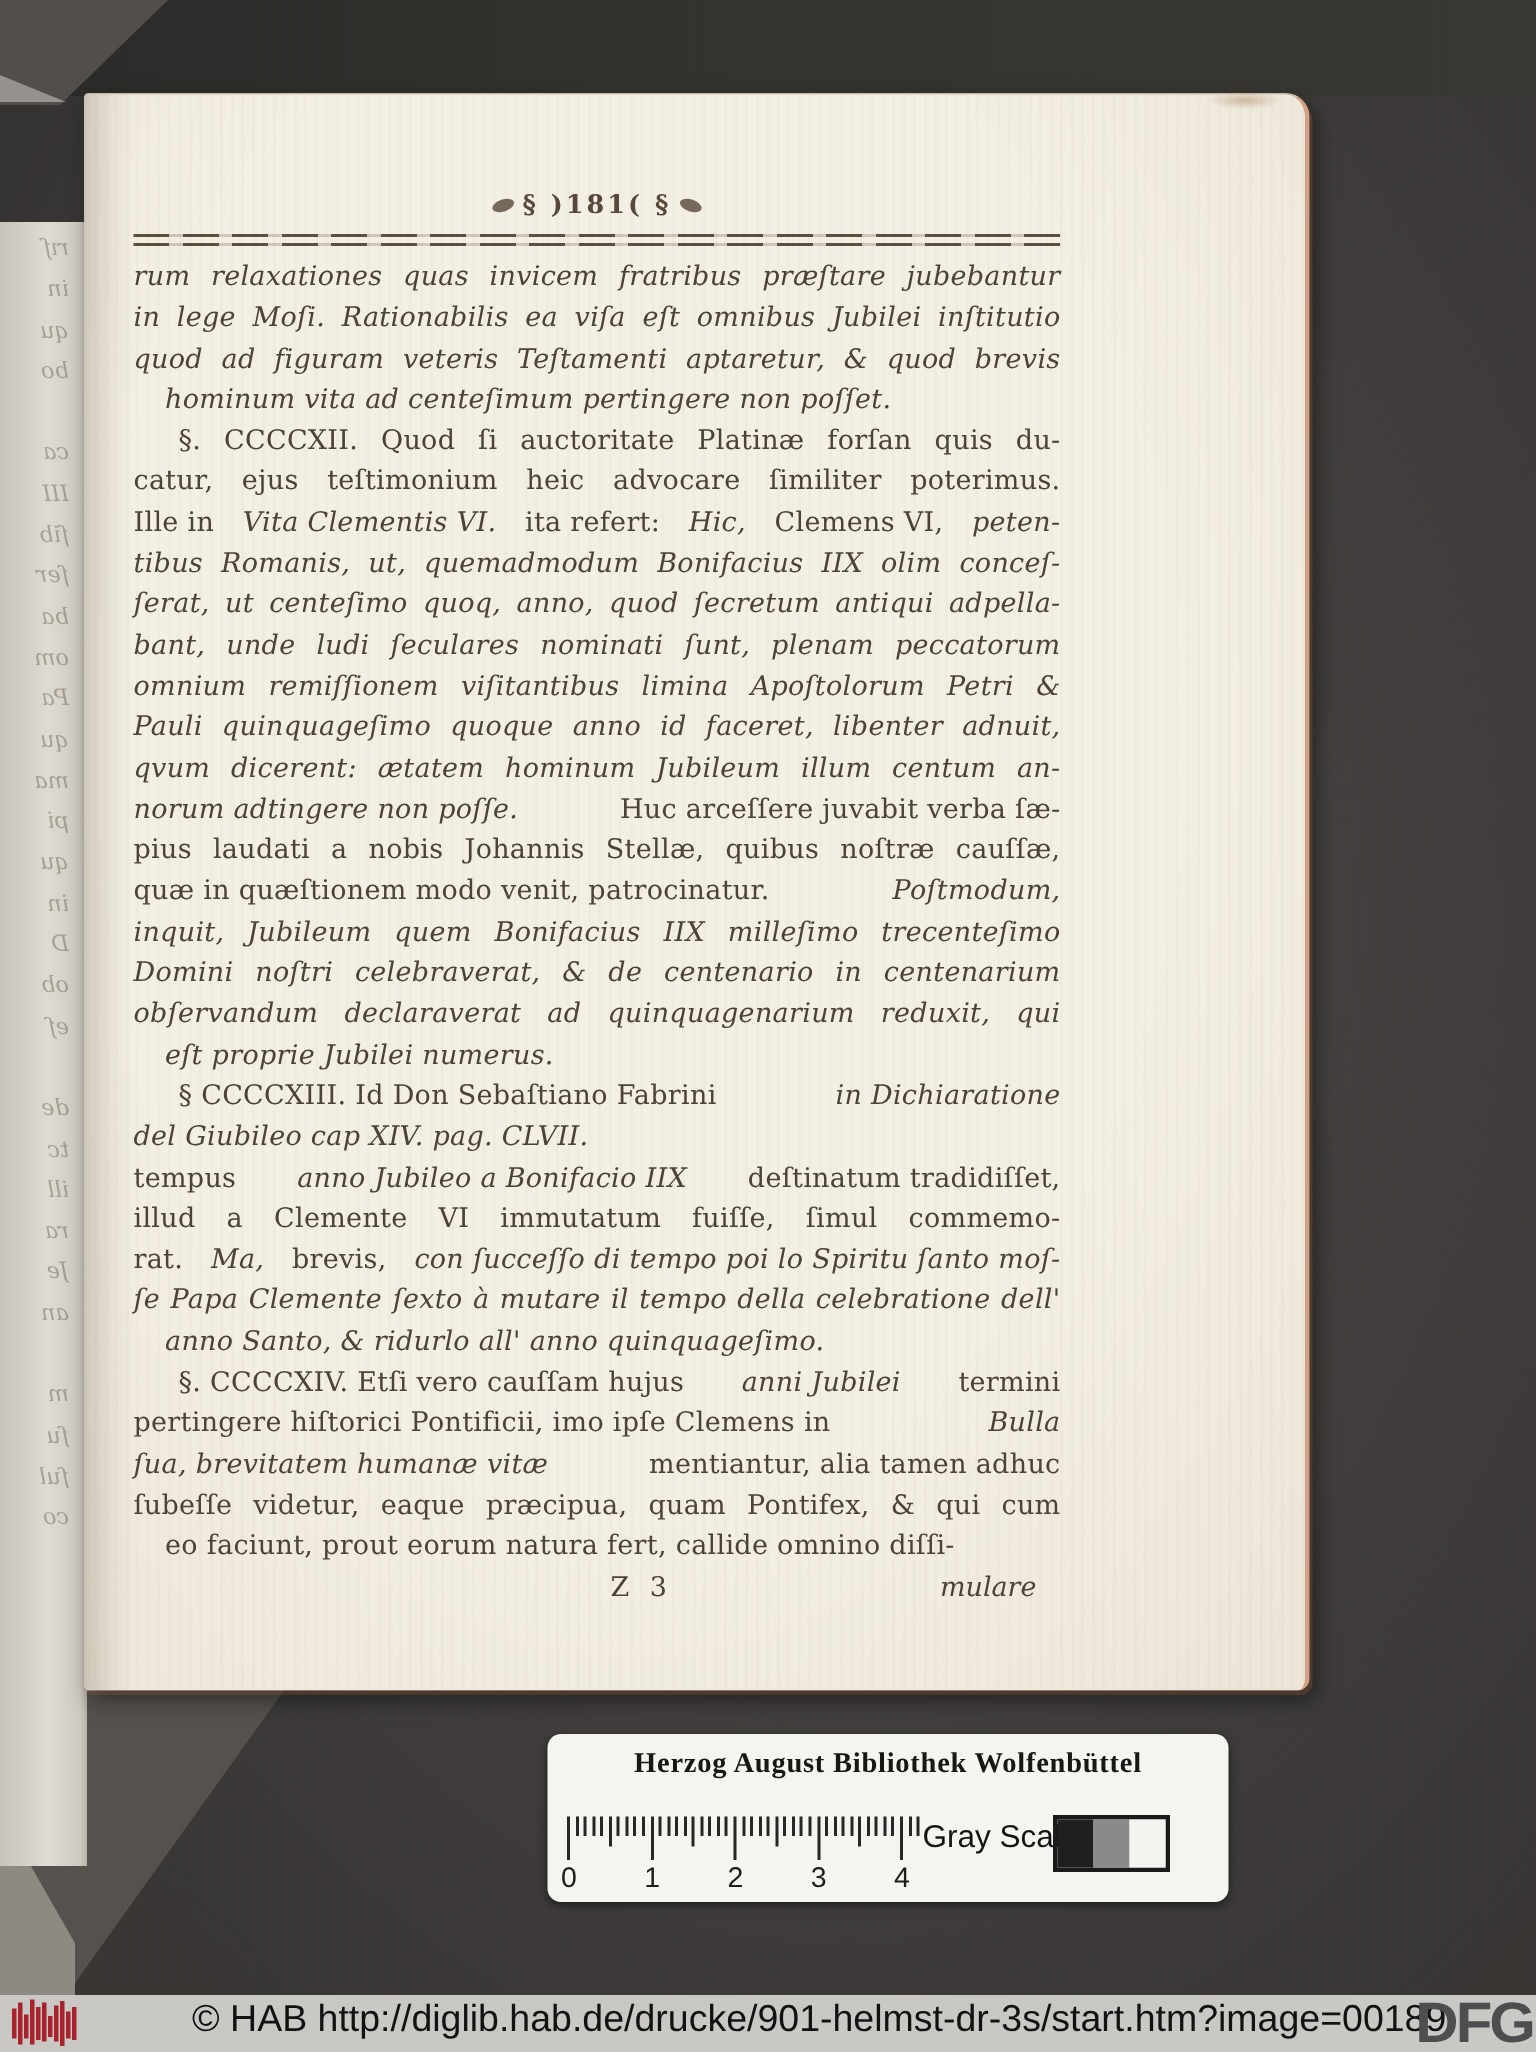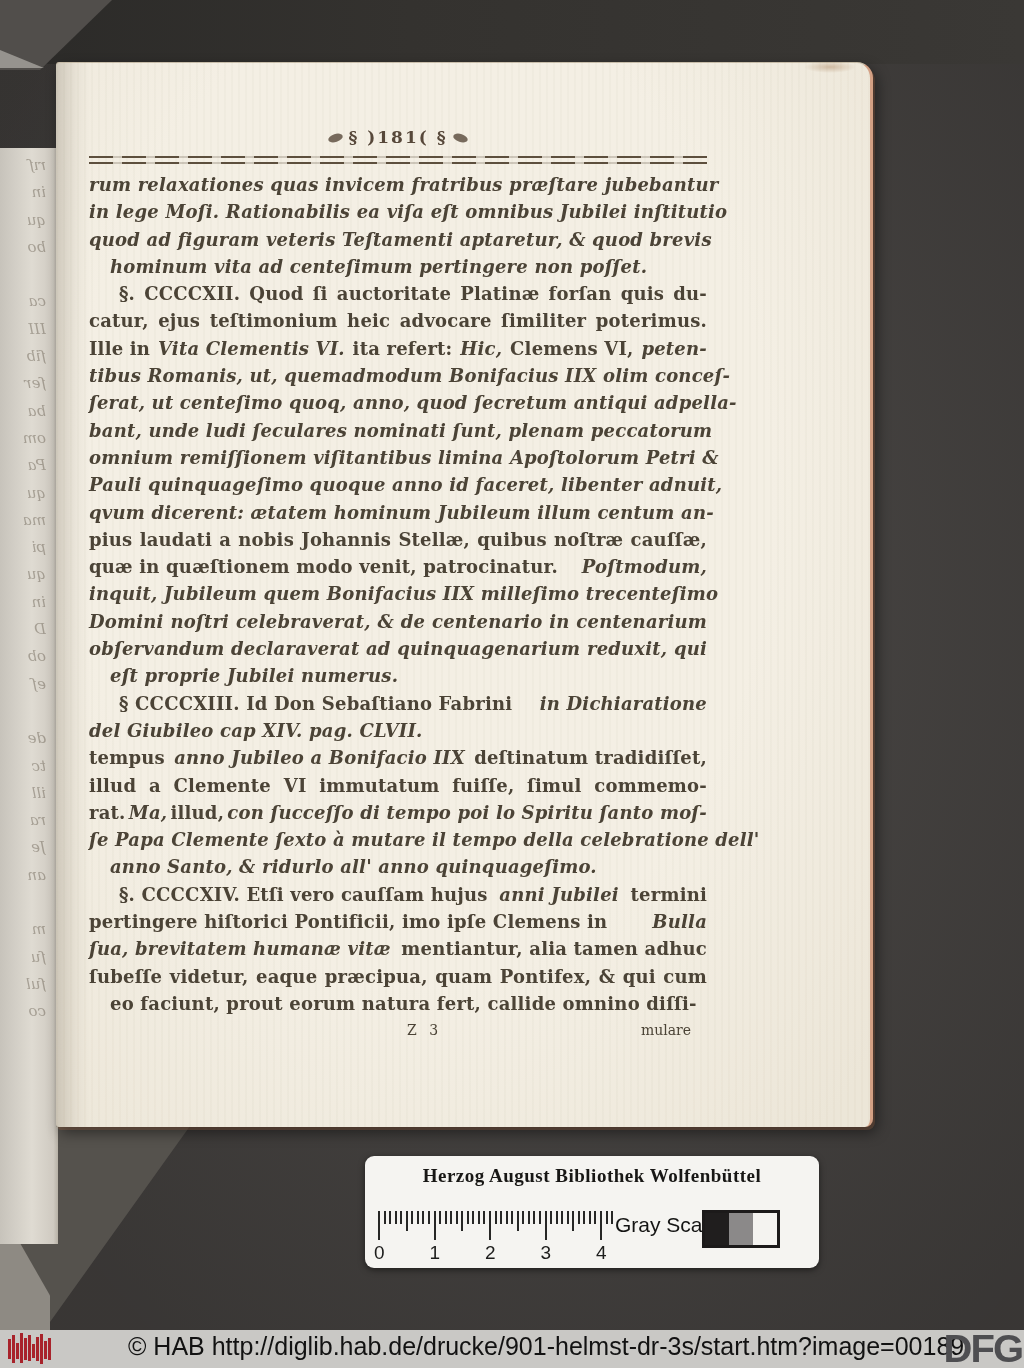--- a/index.html
+++ b/index.html
@@ -52,29 +52,29 @@
       letter-spacing:2px;font-weight:bold;}
   .fleuron{display:inline-block;width:15px;height:8px;background:#57483a;
       border-radius:50%;opacity:.8;margin:0 5px 2px 5px;vertical-align:middle;}
   .fleuron.l{transform:rotate(-18deg);}
   .fleuron.r{transform:rotate(18deg);}
   .rule{height:2px;margin-top:3px;
       background:repeating-linear-gradient(90deg,#5d4f3d 0 24px,rgba(93,79,61,0.25) 24px 33px);}
   .rule+.rule{margin-top:4px;}
   .lines{margin-top:7px;color:#4b4336;font-size:18px;letter-spacing:0.2px;}
   .ln{height:27.3px;line-height:27.3px;text-align:justify;text-align-last:justify;
-      overflow:visible;white-space:nowrap;display:flex;justify-content:space-between;font-weight:bold;}
+      overflow:visible;white-space:nowrap;display:flex;justify-content:space-between;}
   .ln > span{flex:0 1 auto;}
   .ln.one{display:block;} 
   .ln.end{text-align-last:left;display:block;margin-left:21px;}
   .ln.ind{padding-left:30px;}
   .it{font-style:italic;}
-  .sigline{position:relative;height:27.3px;line-height:27.3px;color:#4b4336;font-size:14px;}
+  .sigline{position:relative;height:27.3px;line-height:27.3px;color:#4b4336;font-size:18px;}
   .sig{position:absolute;left:318px;letter-spacing:4px;}
-  .catch{position:absolute;right:16px;text-align:right;}
+  .catch{position:absolute;right:16px;font-style:italic;text-align:right;}
 
   
   .card{position:absolute;left:365px;top:1156px;width:454px;height:112px;
       background:#f5f4f1;border-radius:9px;box-shadow:0 2px 6px rgba(0,0,0,0.5);}
   .card-title{margin-top:9px;text-align:center;font-family:"Liberation Serif",serif;
       font-weight:bold;font-size:19px;color:#181715;letter-spacing:0.5px;}
   .ticks{position:absolute;left:0;top:55px;width:100%;height:34px;}
   .tick{position:absolute;top:0;width:2px;background:#272726;}
   .num{position:absolute;top:86px;font-family:"Liberation Sans",sans-serif;
       font-size:19px;color:#1d1d1c;}
@@ -166,20 +166,24 @@
           <span class="it">Hic,</span>
           <span> Clemens VI, </span>
           <span class="it">peten-</span>
         </div>
         <div class="ln one"><span class="it">tibus Romanis, ut, quemadmodum Bonifacius IIX olim conceſ-</span></div>
         <div class="ln one"><span class="it">ſerat, ut centeſimo quoq, anno, quod ſecretum antiqui adpella-</span></div>
         <div class="ln one"><span class="it">bant, unde ludi ſeculares nominati ſunt, plenam peccatorum</span></div>
         <div class="ln one"><span class="it">omnium remiſſionem viſitantibus limina Apoſtolorum Petri &amp;</span></div>
         <div class="ln one"><span class="it">Pauli quinquageſimo quoque anno id faceret, libenter adnuit,</span></div>
         <div class="ln one"><span class="it">qvum dicerent: ætatem hominum Jubileum illum centum an-</span></div>
+        <div class="ln">
+          <span class="it">norum adtingere non poſſe.</span>
+          <span> Huc arceſſere juvabit verba ſæ-</span>
+        </div>
         <div class="ln one"><span>pius laudati a nobis Johannis Stellæ, quibus noſtræ cauſſæ,</span></div>
         <div class="ln">
           <span>quæ in quæſtionem modo venit, patrocinatur. </span>
           <span class="it">Poſtmodum,</span>
         </div>
         <div class="ln one"><span class="it">inquit, Jubileum quem Bonifacius IIX milleſimo trecenteſimo</span></div>
         <div class="ln one"><span class="it">Domini noſtri celebraverat, &amp; de centenario in centenarium</span></div>
         <div class="ln one"><span class="it">obſervandum declaraverat ad quinquagenarium reduxit, qui</span></div>
         <div class="ln end one"><span class="it">eſt proprie Jubilei numerus.</span></div>
         <div class="ln ind">
@@ -191,21 +195,21 @@
         </div>
         <div class="ln">
           <span>tempus </span>
           <span class="it">anno Jubileo a Bonifacio IIX</span>
           <span> deſtinatum tradidiſſet,</span>
         </div>
         <div class="ln one"><span>illud a Clemente VI immutatum fuiſſe, ſimul commemo-</span></div>
         <div class="ln">
           <span>rat. </span>
           <span class="it">Ma,</span>
-          <span> illud, </span>
+          <span> brevis, </span>
           <span class="it">con ſucceſſo di tempo poi lo Spiritu ſanto moſ-</span>
         </div>
         <div class="ln one"><span class="it">ſe Papa Clemente ſexto à mutare il tempo della celebratione dell'</span></div>
         <div class="ln end one"><span class="it">anno Santo, &amp; ridurlo all' anno quinquageſimo.</span></div>
         <div class="ln ind">
           <span>§. CCCCXIV. Etſi vero cauſſam hujus </span>
           <span class="it">anni Jubilei</span>
           <span> termini</span>
         </div>
         <div class="ln">

